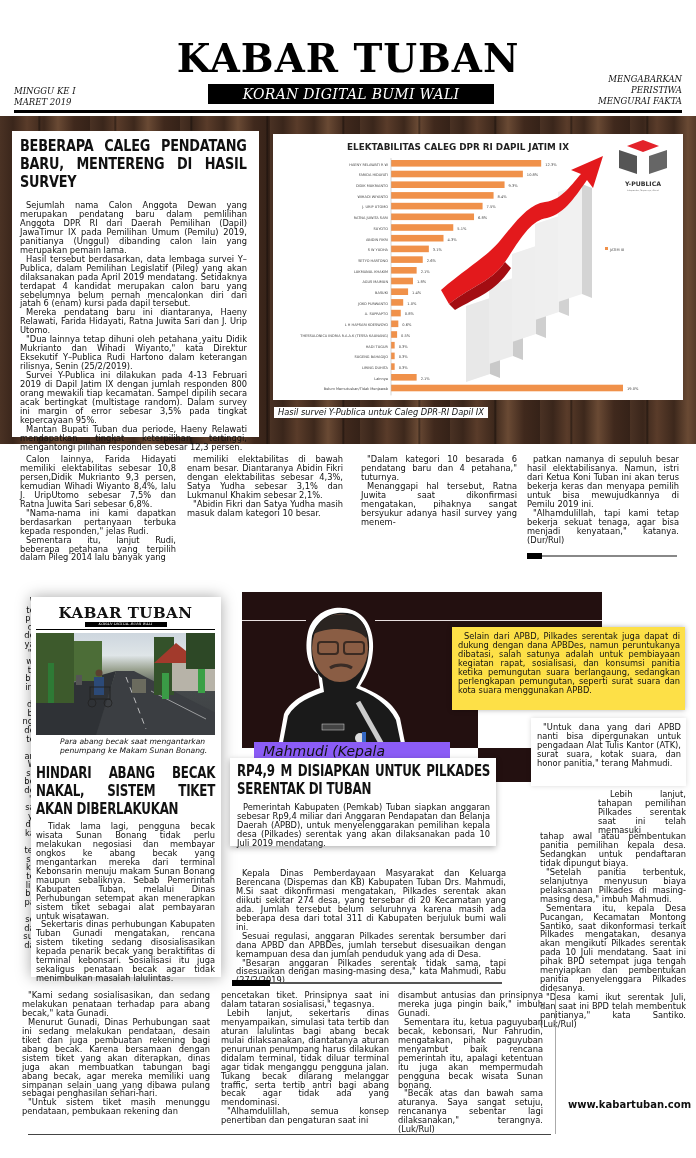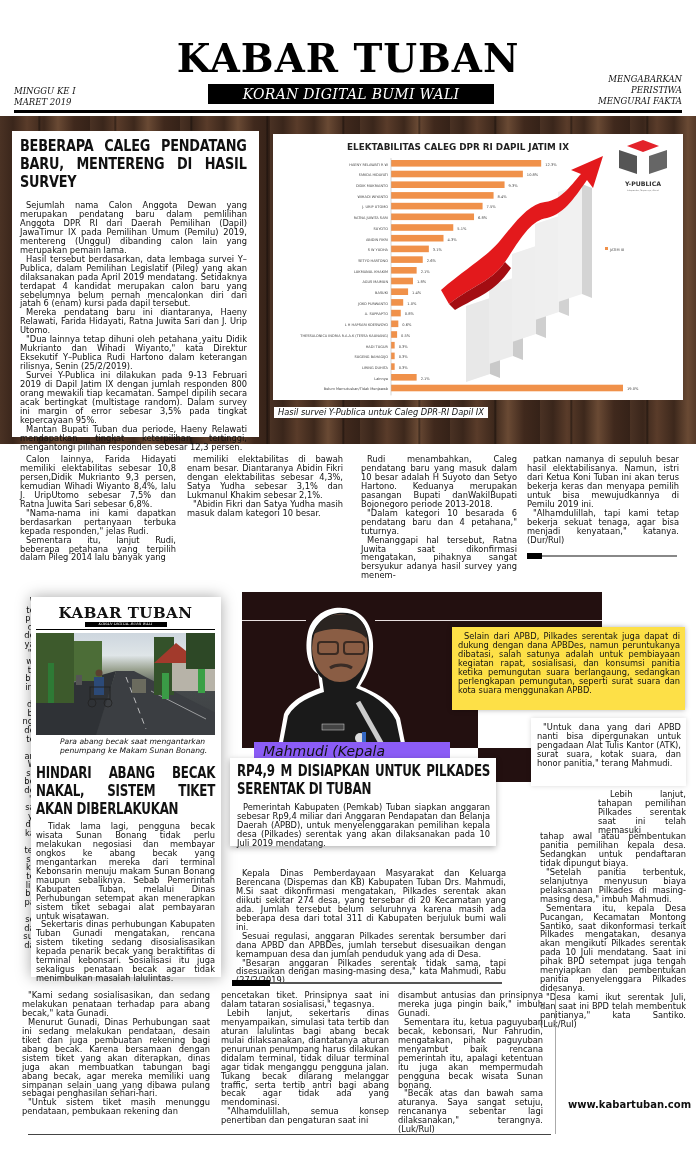--- a/index.html
+++ b/index.html
@@ -151,25 +151,25 @@
   <div>PERISTIWA</div>
   <div>MENGURAI FAKTA</div>
 </div>
 <div id="masthead-rule" class="abs"></div>
 
 <div id="wood" class="abs"></div>
 
 <div id="article1-box" class="abs">
   <div id="a1-headline" class="headline-condensed">BEBERAPA CALEG PENDATANG BARU, MENTERENG DI HASIL SURVEY</div>
   <div id="a1-body" class="body-text">
-    <p>Sejumlah nama Calon Anggota Dewan yang merupakan pendatang baru dalam pemlilihan Anggota DPR RI dari Daerah Pemilihan (Dapil) JawaTimur IX pada Pemilihan Umum (Pemilu) 2019, mentereng (Unggul) dibanding calon lain yang merupakan pemain lama.</p>
+    <p>Sejumlah nama Calon Anggota Dewan yang merupakan pendatang baru dalam pemlilihan Anggota DPR RI dari Daerah Pemilihan (Dapil) JawaTimur IX pada Pemilihan Umum (Pemilu) 2019, panitianya (Unggul) dibanding calon lain yang merupakan pemain lama.</p>
     <p>Hasil tersebut berdasarkan, data lembaga survei Y–Publica, dalam Pemilihan Legislatif (Pileg) yang akan dilaksanakan pada April 2019 mendatang. Setidaknya terdapat 4 kandidat merupakan calon baru yang sebelumnya belum pernah mencalonkan diri dari jatah 6 (enam) kursi pada dapil tersebut.</p>
     <p>Mereka pendatang baru ini diantaranya, Haeny Relawati, Farida Hidayati, Ratna Juwita Sari dan J. Urip Utomo.</p>
     <p>"Dua lainnya tetap dihuni oleh petahana¸yaitu Didik Mukrianto dan Wihadi Wiyanto," kata Direktur Eksekutif Y–Publica Rudi Hartono dalam keterangan rilisnya, Senin (25/2/2019).</p>
-    <p>Survei Y-Publica ini dilakukan pada 9-13 Februari 2019 di Dapil Jatim IX dengan jumlah responden 800 orang mewakili tiap kecamatan. Sampel dipilih secara acak bertingkat (multistage random). Dalam survey ini margin of error sebesar 3,5% pada tingkat kepercayaan 95%.</p>
+    <p>Survei Y-Publica ini dilakukan pada 4-13 Februari 2019 di Dapil Jatim IX dengan jumlah responden 800 orang mewakili tiap kecamatan. Sampel dipilih secara acak bertingkat (multistage random). Dalam survey ini margin of error sebesar 3,5% pada tingkat kepercayaan 95%.</p>
     <p>Mantan Bupati Tuban dua periode, Haeny Relawati mendapatkan tingkat keterpilihan tertinggi, mengantongi pilihan responden sebesar 12,3 persen.</p>
   </div>
 </div>
 
 <div id="chart-box" class="abs">
   <svg id="chart-svg" width="410" height="266" viewBox="0 0 410 266">
 
     <g>
       <g>
         <polygon points="193,172 217,164 217,240 193,248" fill="#e8e8e8"></polygon>
@@ -278,21 +278,20 @@
 <div id="a1-col1" class="col body-text">
   <p>Calon lainnya, Farida Hidayati memiliki elektabilitas sebesar 10,8 persen,Didik Mukrianto 9,3 persen, kemudian Wihadi Wiyanto 8,4%, lalu J. UripUtomo sebesar 7,5% dan Ratna Juwita Sari sebesar 6,8%.</p>
   <p>"Nama-nama ini kami dapatkan berdasarkan pertanyaan terbuka kepada responden," jelas Rudi.</p>
   <p>Sementara itu, lanjut Rudi, beberapa petahana yang terpilih dalam Pileg 2014 lalu banyak yang</p>
 </div>
 <div id="a1-col2" class="col body-text">
   <p>memiliki elektabilitas di bawah enam besar. Diantaranya Abidin Fikri dengan elektabilitas sebesar 4,3%, Satya Yudha sebesar 3,1% dan Lukmanul Khakim sebesar 2,1%.</p>
   <p>"Abidin Fikri dan Satya Yudha masih masuk dalam kategori 10 besar.</p>
 </div>
 <div id="a1-col3" class="col body-text">
-  <p>Rudi menambahkan, Caleg pendatang baru yang masuk dalam 10 besar adalah H Suyoto dan Setyo Hartono. Keduanya merupakan pasangan Bupati danWakilBupati Bojonegoro periode 2013-2018.</p>
   <p>"Dalam kategori 10 besarada 6 pendatang baru dan 4 petahana," tuturnya.</p>
   <p>Menanggapi hal tersebut, Ratna Juwita saat dikonfirmasi mengatakan, pihaknya sangat bersyukur adanya hasil survey yang menem-</p>
 </div>
 <div id="a1-col4" class="col body-text">
   <p>patkan namanya di sepuluh besar hasil elektabilisanya. Namun, istri dari Ketua Koni Tuban ini akan terus bekerja keras dan menyapa pemilih untuk bisa mewujudkannya di Pemilu 2019 ini.</p>
   <p>"Alhamdulillah, tapi kami tetap bekerja sekuat tenaga, agar bisa menjadi kenyataan," katanya. (Dur/Rul)</p>
 </div>
 <div id="a1-endmark" class="abs"></div>
 
 <div id="becak-behind" class="abs body-text" style="text-align:right; line-height:8.6px;">

